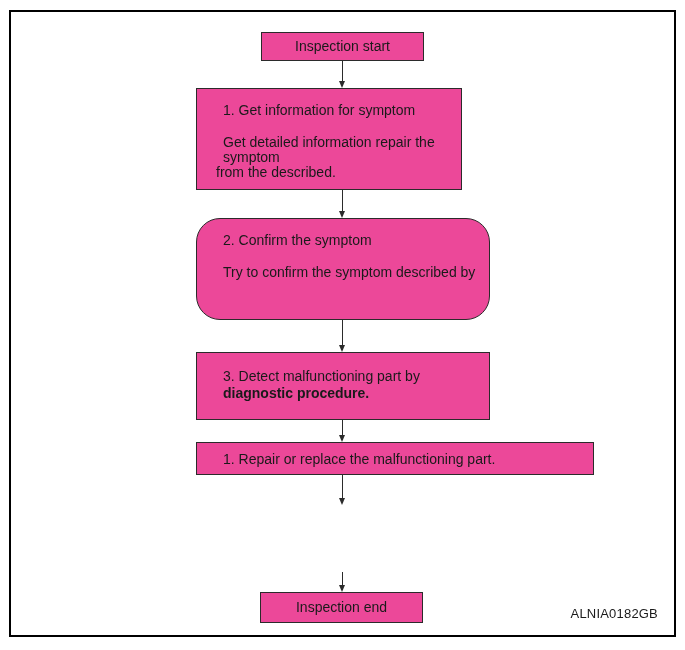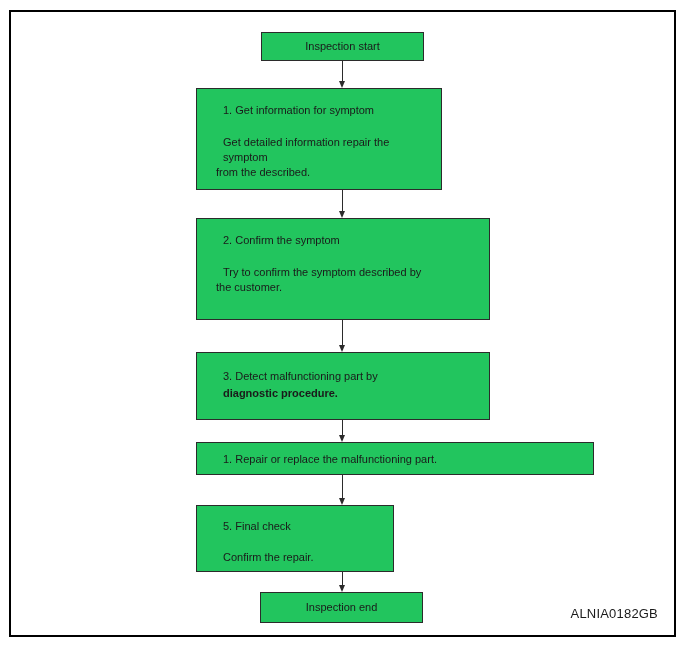--- a/index.html
+++ b/index.html
@@ -28,22 +28,22 @@
     height: 627px;
     border: 2px solid #000000;
     box-sizing: border-box;
     background: #ffffff;
   }
   
   .node {
     position: absolute;
     border: 1px solid #2b2b2b;
     box-sizing: border-box;
-    background: #22c55e;
-    font-size: 11px;
+    background: #ec4899;
+    font-size: 14px;
     line-height: 15px;
     color: #1a1a1a;
   }
   .node.terminal {
     display: flex;
     align-items: center;
     justify-content: center;
     text-align: center;
   }
   .node .node-body {
@@ -95,39 +95,38 @@
 
   <div id="figure-frame">
 
     <div class="node terminal" style="left:250px; top:20px; width:163px; height:29px;">
       <span>Inspection start</span>
     </div>
 
     <div class="connector" style="left:331px; top:49px; height:20px;"></div>
     <div class="arrowhead" style="left:328px; top:69px;"></div>
 
-    <div class="node" style="left:185px; top:76px; width:246px; height:102px;padding-left:28px;">
+    <div class="node" style="left:185px; top:76px; width:266px; height:102px;padding-left:28px;">
       <div class="node-body">
         <p class="line-title">1. Get information for symptom</p>
         <p class="line-detail">
           <span>Get detailed information repair the symptom</span>
           <span class="l2">from the described.</span>
         </p>
       </div>
     </div>
 
     <div class="connector" style="left:331px; top:178px; height:21px;"></div>
     <div class="arrowhead" style="left:328px; top:199px;"></div>
 
-    <div class="node" style="left:185px; top:206px; width:294px; height:102px;">
+    <div class="node" style="left:185px; top:206px; width:294px; height:102px;border-radius:24px;">
       <div class="node-body">
         <p class="line-title">2. Confirm the symptom</p>
         <p class="line-detail">
           <span>Try to confirm the symptom described by</span>
-          <span class="l2">the customer.</span>
         </p>
       </div>
     </div>
 
     <div class="connector" style="left:331px; top:308px; height:25px;"></div>
     <div class="arrowhead" style="left:328px; top:333px;"></div>
 
     <div class="node" style="left:185px; top:340px; width:294px; height:68px;padding-left:20px;">
       <div class="node-body" style="top:16px;">
         <p class="line-title">3. Detect malfunctioning part by</p>
@@ -140,26 +139,20 @@
 
     <div class="node" style="left:185px; top:430px; width:398px; height:33px;">
       <div class="node-body" style="top:9px;">
         <p class="line-title">1. Repair or replace the malfunctioning part.</p>
       </div>
     </div>
 
     <div class="connector" style="left:331px; top:463px; height:23px;"></div>
     <div class="arrowhead" style="left:328px; top:486px;"></div>
 
-    <div class="node" style="left:185px; top:493px; width:198px; height:67px;">
-      <div class="node-body" style="top:13px;">
-        <p class="line-title">5. Final check</p>
-        <p class="line-detail" style="margin-top:16px;">Confirm the repair.</p>
-      </div>
-    </div>
 
     <div class="connector" style="left:331px; top:560px; height:13px;"></div>
     <div class="arrowhead" style="left:328px; top:573px;"></div>
 
     <div class="node terminal" style="left:249px; top:580px; width:163px; height:31px;">
       <span>Inspection end</span>
     </div>
 
     <div id="figure-code">ALNIA0182GB</div>
 

